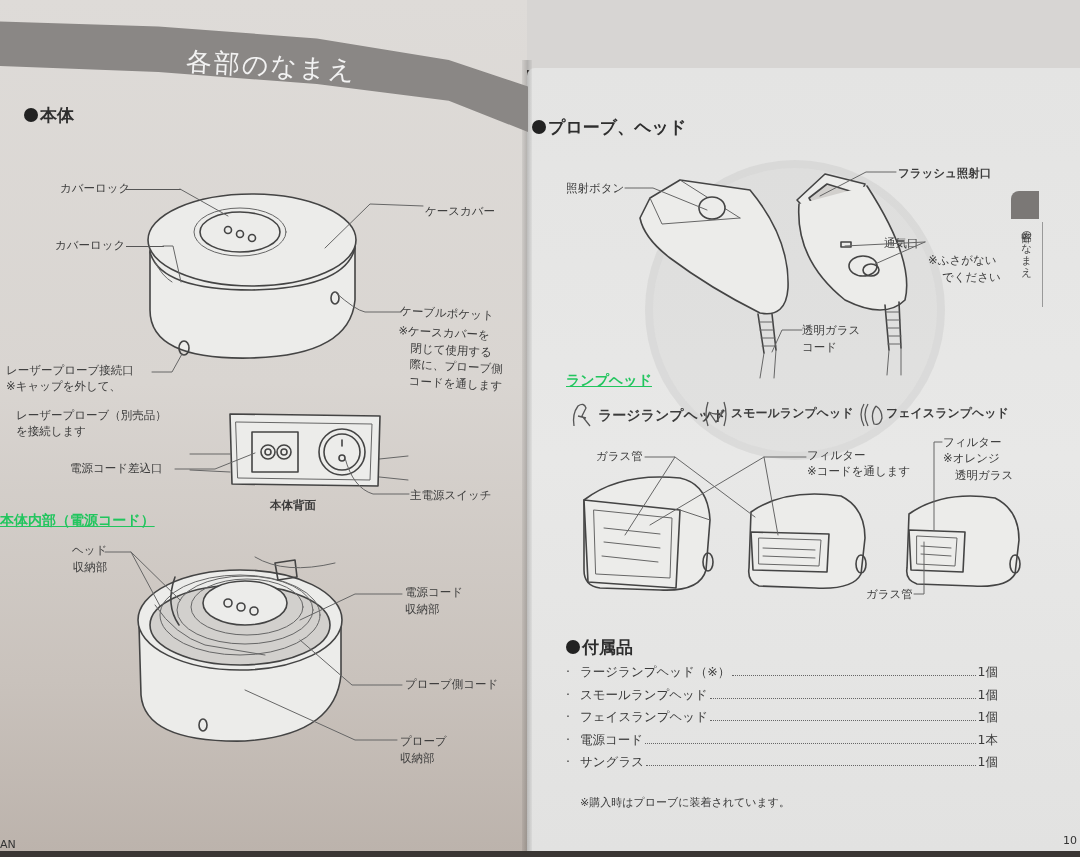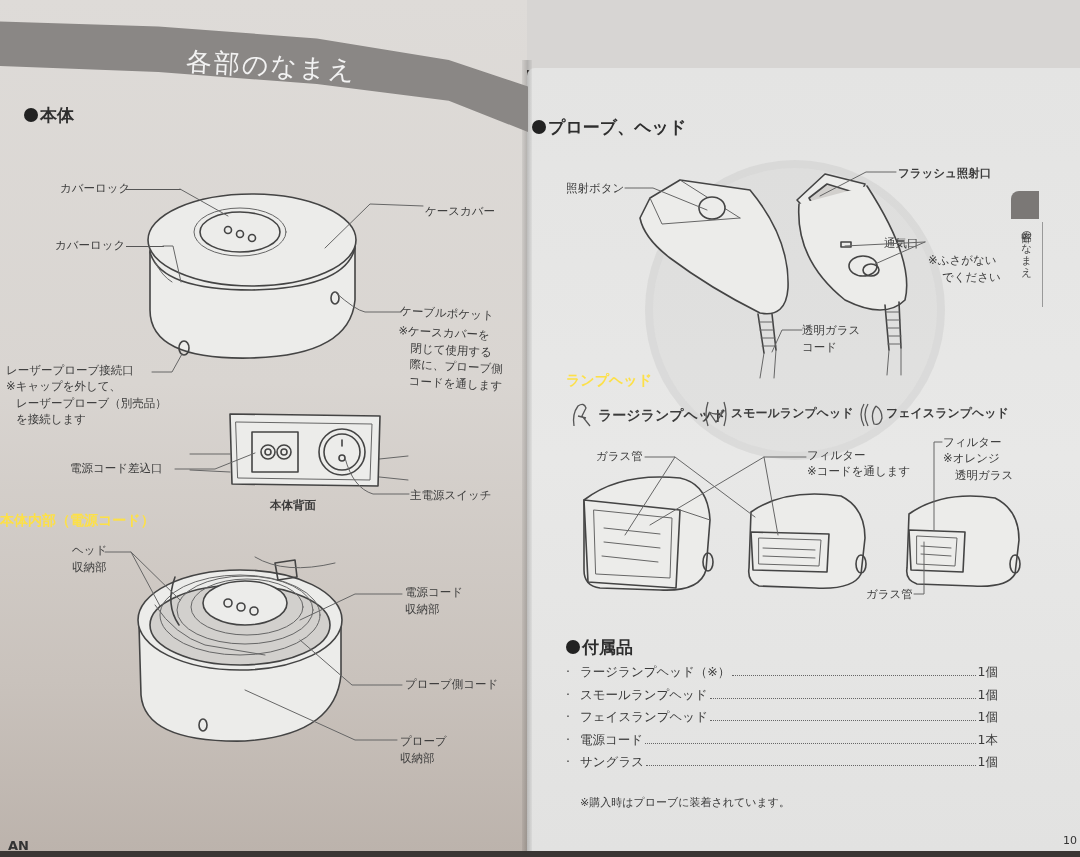--- a/index.html
+++ b/index.html
@@ -29,21 +29,21 @@
   }
   .header-title {
     position: absolute; left: 186px; top: 44px; font-size: 26px; color: #f2f2f2;
     letter-spacing: 2px; transform: rotate(3deg); transform-origin: left center;
   }
 
   .section-title { position: absolute; font-weight: bold; font-size: 17px; color: #2e2e2e; }
   .section-title .dot { display: inline-block; width: 14px; height: 14px; border-radius: 50%; background: #222; margin-right: 2px; vertical-align: -1px; }
   .label { position: absolute; font-size: 11.5px; color: #3b3b3b; white-space: nowrap; line-height: 1.45; }
   .label.bold { font-weight: bold; }
-  .sub-title { position: absolute; font-weight: bold; font-size: 14px; color: #fde047; }
+  .sub-title { position: absolute; font-weight: bold; font-size: 14px; color: #22c55e; text-decoration: underline; }
 
   svg.draw { position: absolute; overflow: visible; }
   svg.draw * { fill: none; stroke: #444; stroke-width: 1.6; stroke-linecap: round; stroke-linejoin: round; }
   svg.draw .thin { stroke-width: 1; stroke: #666; }
   svg.draw .fillw { fill: #ececea; }
   svg.draw .fillg { fill: #d2d0cd; }
 
   .leader { position: absolute; border-top: 1.2px solid #555; height: 0; }
 
   
@@ -55,21 +55,21 @@
   .ghost-circle { position: absolute; left: 645px; top: 160px; width: 300px; height: 300px; border-radius: 50%; background: rgba(170,170,170,0.10); border: 8px solid rgba(190,190,190,0.15); }
 
   
   .acc-list { position: absolute; left: 566px; top: 664px; width: 432px; }
   .acc-row { display: flex; align-items: baseline; height: 22.5px; font-size: 12.5px; color: #3b3b3b; }
   .acc-bullet { width: 14px; }
   .acc-dots { flex: 1; border-bottom: 1.5px dotted #666; margin: 0 2px 4px 2px; }
   .acc-note { font-size: 11px; color: #3b3b3b; padding-left: 14px; margin-top: 18px; }
 
   .page-num { position: absolute; left: 1063px; top: 834px; font-size: 11px; color: #333; }
-  .footer-left { position: absolute; left: 8px; top: 838px; font-size: 13px; font-weight: bold; color: #333; }
+  .footer-left { position: absolute; left: 0; top: 838px; font-size: 11px; font-weight: normal; color: #333; }
   .bottom-edge { position: absolute; left: 0; top: 851px; width: 1080px; height: 6px; background: #3a3634; }
 
   .head-icon { position: absolute; }
 </style>
 </head>
 <body>
 
 <div class="spread">
   <div class="top-bg"></div>
   <div class="page-left"></div>
@@ -125,21 +125,21 @@
     <div style="padding-left:13px;">際に、プローブ側</div>
     <div style="padding-left:13px;">コードを通します</div>
   </div>
 
   <div class="label" style="left:6px; top:362px;">レーザープローブ接続口</div>
   <svg class="draw" style="left:150px; top:350px;" width="40" height="25">
       <path class="thin" d="M2 22 L22 22 L32 4"></path>
     </svg>
   <div class="label" style="left:6px; top:378px;">
     <div>※キャップを外して、</div>
-    <div style="padding-left:10px;">レーザープローブ（別売品）</div>
+    <div style="padding-left:10px;margin-top:12px;">レーザープローブ（別売品）</div>
     <div style="padding-left:10px;">を接続します</div>
   </div>
 
   <svg class="draw" style="left:190px; top:410px;" width="220" height="80">
     <path class="thin" d="M0 44 L40 44 M0 60 L40 62 M180 50 L218 46 M180 66 L218 70"></path>
     <path class="fillw" d="M40 4 L190 6 L188 76 L42 74 Z"></path>
     <path class="thin" d="M46 12 L182 14 L180 70 L48 68 Z"></path>
     <rect class="fillw" x="62" y="22" width="46" height="40"></rect>
     <circle cx="78" cy="42" r="7"></circle>
       <circle cx="78" cy="42" r="3"></circle>
@@ -173,21 +173,21 @@
     <circle cx="93" cy="38" r="4"></circle>
       <circle cx="106" cy="42" r="4"></circle>
       <circle cx="119" cy="46" r="4"></circle>
     <path d="M140 -2 L160 -5 L162 12 L143 15 Z"></path>
     <path class="thin" d="M120 -8 Q150 10 200 -2"></path>
     <path d="M40 12 Q30 40 44 60"></path>
     <path class="thin" d="M20 40 Q40 70 70 80 L130 90"></path>
     <ellipse cx="68" cy="160" rx="4" ry="6"></ellipse>
   </svg>
 
-  <div class="label" style="left:72px; top:542px;">
+  <div class="label" style="left:72px; top:542px;text-align:right;">
     <div>ヘッド</div>
     <div>収納部</div>
   </div>
   <svg class="draw" style="left:105px; top:550px;" width="90" height="60">
       <path class="thin" d="M0 2 L26 2 L75 50 M26 2 L55 56"></path>
     </svg>
 
   <div class="label" style="left:405px; top:584px;">
     <div>電源コード</div>
     <div>収納部</div>

